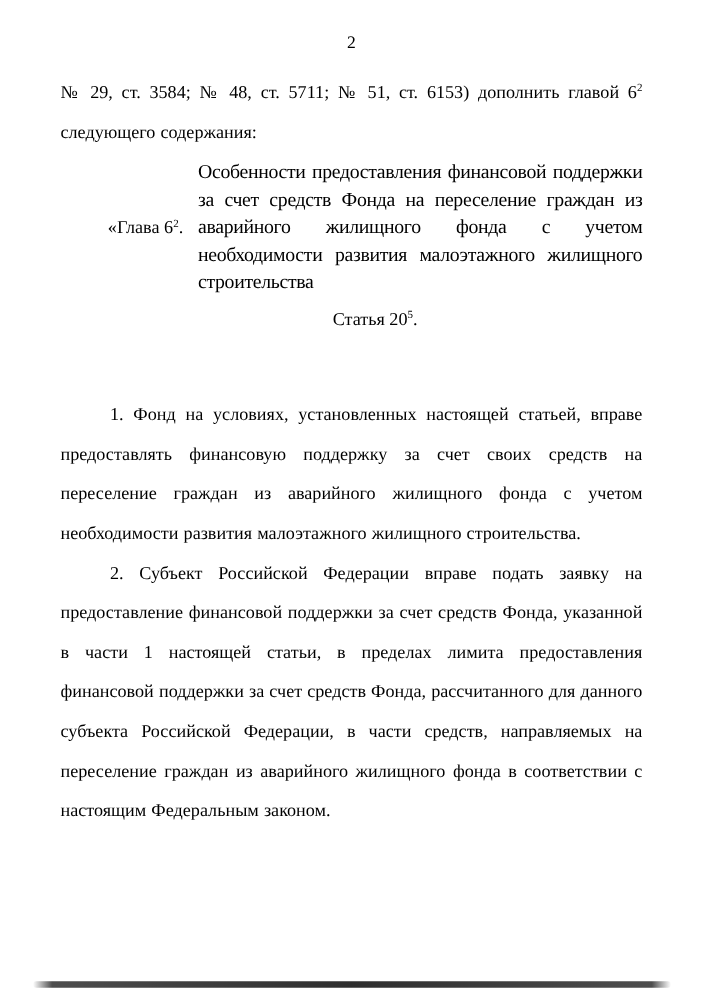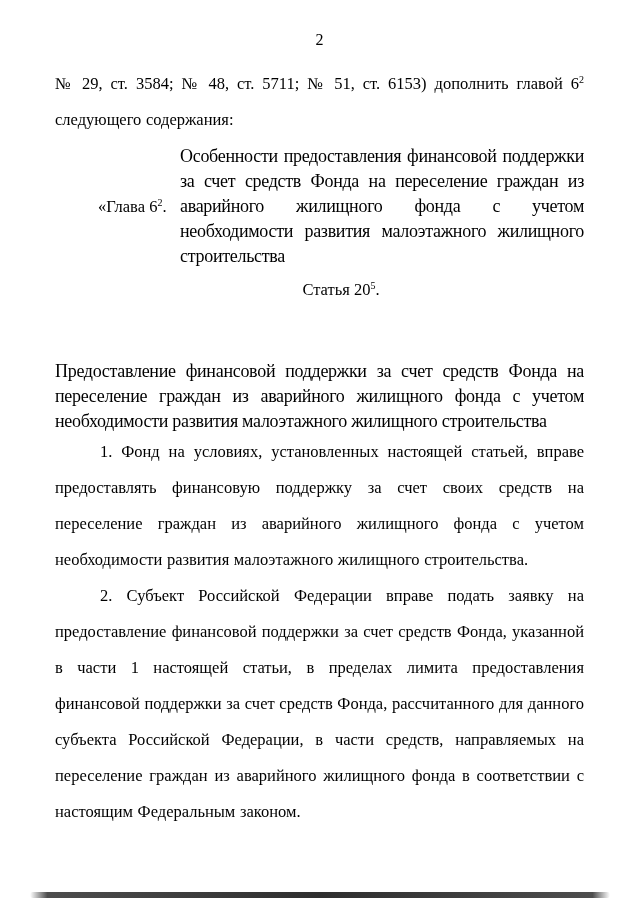--- a/index.html
+++ b/index.html
@@ -89,21 +89,20 @@
 
   <p class="body-text intro"><span>№ 29, ст. 3584; № 48, ст. 5711; № 51, ст. 6153) дополнить главой 6</span><sup class="sp">2</sup><span> следующего содержания:</span></p>
 
   <div class="heading-block chapter">
     <div class="heading-label"><span>«Глава 6</span><sup class="sp">2</sup><span>.</span></div>
     <div class="heading-title">Особенности предоставления финансовой поддержки за счет средств Фонда на переселение граждан из аварийного жилищного фонда с учетом необходимости развития малоэтажного жилищного строительства</div>
   </div>
 
   <div class="heading-block article">
     <div class="heading-label"><span>Статья 20</span><sup class="sp">5</sup><span>.</span></div>
-    <div class="heading-title">Предоставление финансовой поддержки за счет средств Фонда на переселение граждан из аварийного жилищного фонда с учетом необходимости развития малоэтажного жилищного строительства</div>
   </div>
 
   <p class="body-text para">1. Фонд на условиях, установленных настоящей статьей, вправе предоставлять финансовую поддержку за счет своих средств на переселение граждан из аварийного жилищного фонда с учетом необходимости развития малоэтажного жилищного строительства.</p>
 
   <p class="body-text para">2. Субъект Российской Федерации вправе подать заявку на предоставление финансовой поддержки за счет средств Фонда, указанной в части 1 настоящей статьи, в пределах лимита предоставления финансовой поддержки за счет средств Фонда, рассчитанного для данного субъекта Российской Федерации, в части средств, направляемых на переселение граждан из аварийного жилищного фонда в соответствии с настоящим Федеральным законом.</p>
 
 
 </div>
 
 <div class="bottom-shadow"></div>

